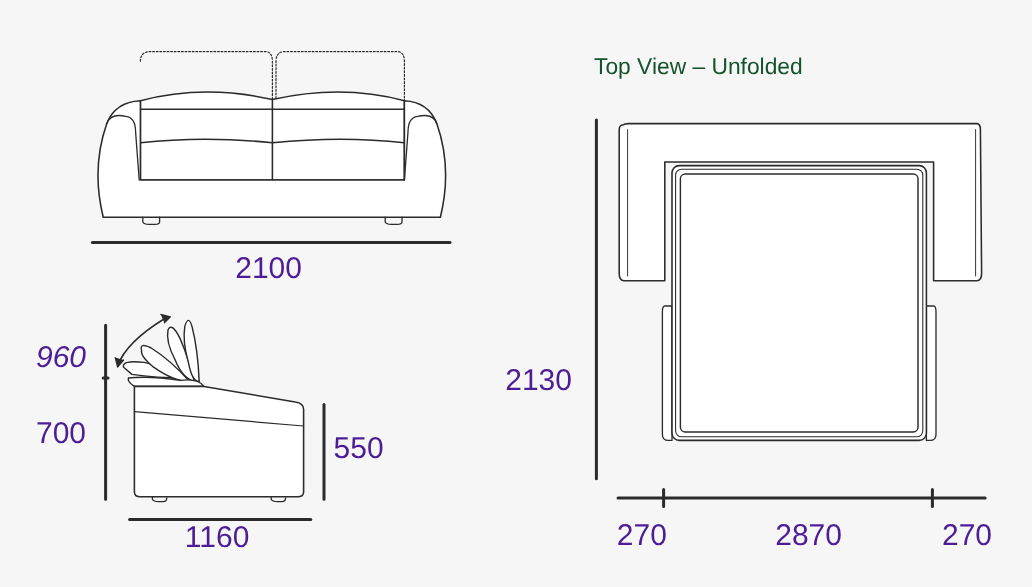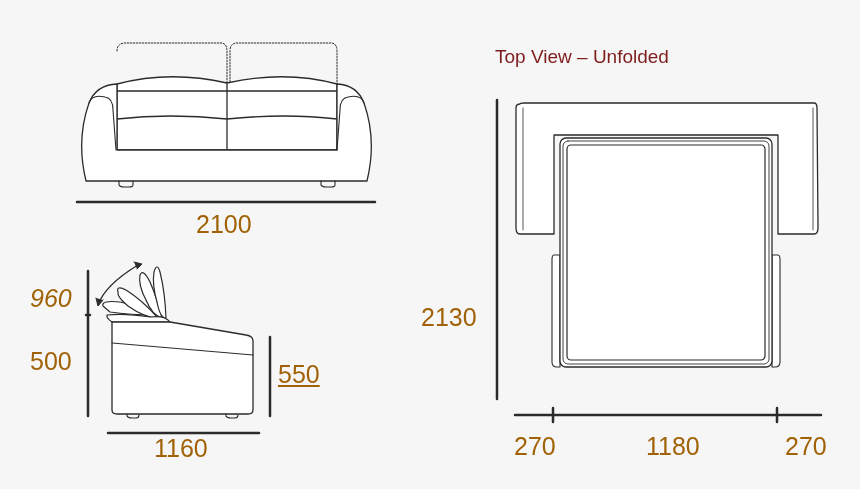--- a/index.html
+++ b/index.html
@@ -1,20 +1,20 @@
 <!DOCTYPE html>
 <html><head>
 <meta charset="utf-8">
 <style>
   html, body { margin: 0; padding: 0; }
   body { width: 860px; height: 489px; background: #f6f6f6; position: relative; overflow: hidden;
          font-family: "Liberation Sans", sans-serif; color: #333; }
   svg { position: absolute; left: 0; top: 0; }
-  .lbl { position: absolute; font-size: 25px; color: #a16207; line-height: 1; white-space: nowrap; }
-  .title { position: absolute; font-size: 19px; color: #7f1d1d; line-height: 1; white-space: nowrap; }
+  .lbl { position: absolute; font-size: 25px; color: #4c1d95; line-height: 1; white-space: nowrap; }
+  .title { position: absolute; font-size: 19px; color: #14532d; line-height: 1; white-space: nowrap; }
 </style>
 </head>
 <body>
 
 <svg width="860" height="489" viewBox="0 0 860 489" fill="none" stroke="#2b2b2b" stroke-linejoin="round" stroke-linecap="round">
 
   <g>
     <path d="M117,51 Q117,44 124,43 L222,43 Q227,44 227,51 L227,82" stroke-dasharray="1.5 1.5" stroke-width="1"></path>
     <path d="M230,82 L230,51 Q230,44 236,43 L332,43 Q337,44 337,51 L337,84" stroke-dasharray="1.5 1.5" stroke-width="1"></path>
     <path d="M117,84 Q170,70 227,83 Q285,70 337,84 L337,150 L117,150 Z" fill="#fff" stroke-width="1.3"></path>
@@ -60,21 +60,21 @@
     <path d="M778,255 Q780,255 780,260 L780,362 Q780,367 775,367 L772,367 L772,255 Z" fill="#fff" stroke-width="1.1"></path>
     <rect x="560" y="138" width="212" height="229" rx="6" fill="#fff" stroke-width="1.3"></rect>
     <rect x="563" y="141" width="206" height="223" rx="5" stroke-width="0.9"></rect>
     <rect x="567" y="145" width="198" height="215" rx="4" fill="#fff" stroke-width="1.2"></rect>
   </g>
 </svg>
 
 <div class="lbl" style="left:196px; top:212px;">2100</div>
 
 <div class="lbl" style="left:30px; top:286px;font-style:italic;">960</div>
-<div class="lbl" style="left:30px; top:349px;">500</div>
-<div class="lbl" style="left:278px; top:362px;text-decoration:underline;">550</div>
+<div class="lbl" style="left:30px; top:349px;">700</div>
+<div class="lbl" style="left:278px; top:362px;">550</div>
 <div class="lbl" style="left:154px; top:436px;">1160</div>
 
 <div class="title" style="left:495px; top:47px;">Top View – Unfolded</div>
 <div class="lbl" style="left:421px; top:268px;margin-top:37px;">2130</div>
 <div class="lbl" style="left:514px; top:434px;">270</div>
-<div class="lbl" style="left:646px; top:434px;">1180</div>
+<div class="lbl" style="left:646px; top:434px;">2870</div>
 <div class="lbl" style="left:785px; top:434px;">270</div>
 
 </body></html>

